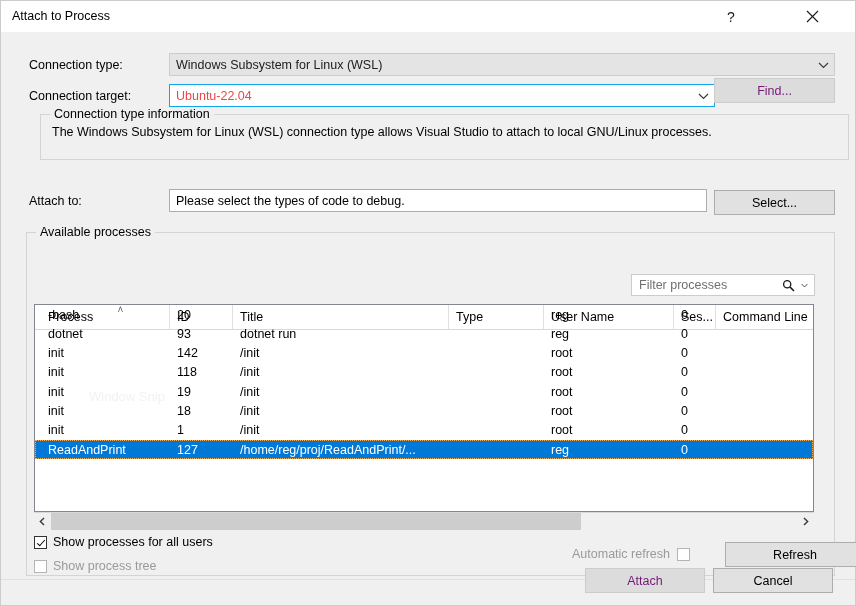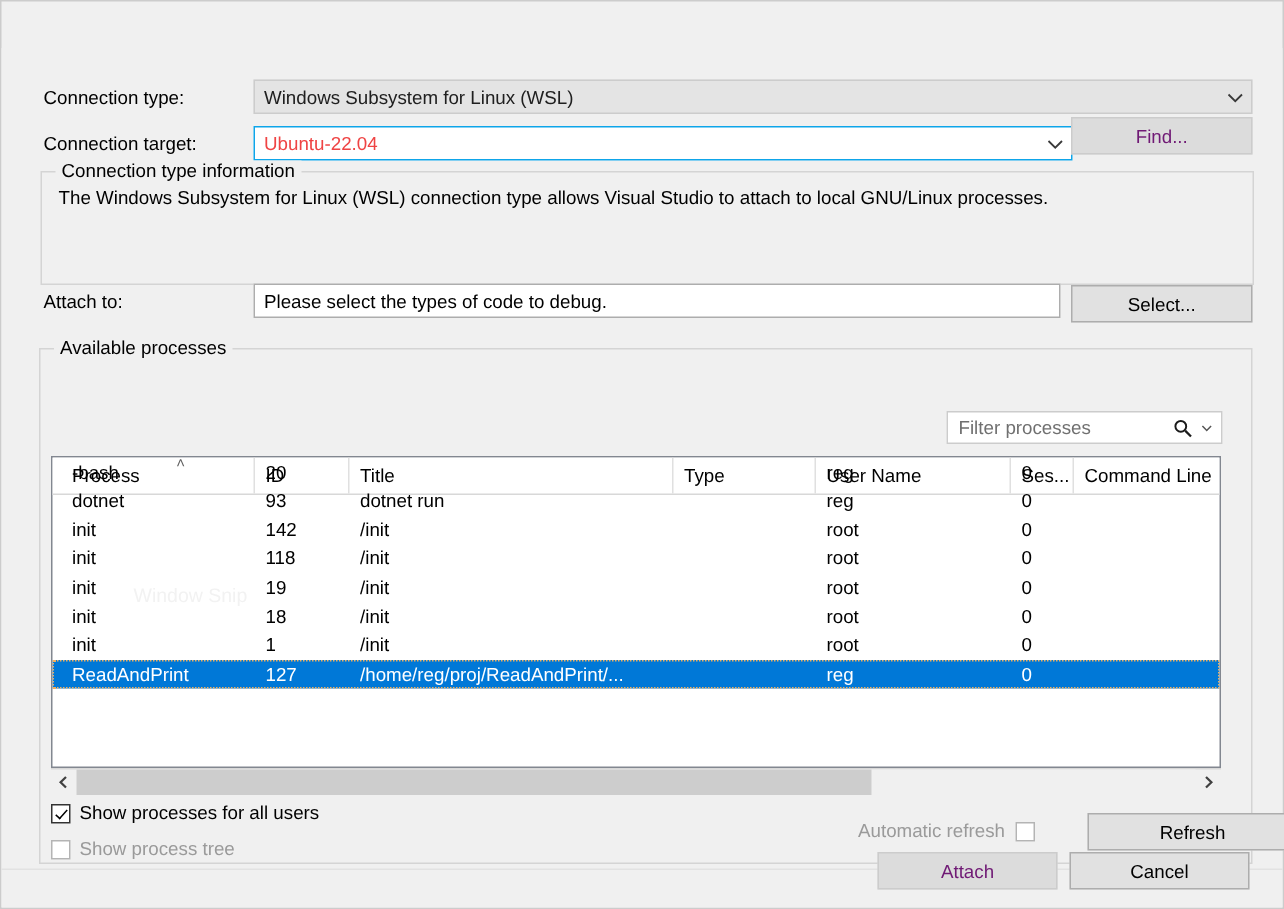--- a/index.html
+++ b/index.html
@@ -361,20 +361,34 @@
     white-space: nowrap;
     pointer-events: none;
     font-family: "Liberation Sans", sans-serif;
   }
 </style>
 </head>
 <body>
 
 <div id="dialog">
 
+  <div id="titlebar">
+    <div id="title-text">Attach to Process</div>
+
+    <div id="help-btn" class="caption-btn">
+      <span class="caption-glyph">?</span>
+    </div>
+
+    <div id="close-btn" class="caption-btn">
+      <svg width="13" height="13" viewBox="0 0 13 13">
+        <line x1="1" y1="1" x2="12" y2="12" stroke="#1a1a1a" stroke-width="1.1"></line>
+        <line x1="12" y1="1" x2="1" y2="12" stroke="#1a1a1a" stroke-width="1.1"></line>
+      </svg>
+    </div>
+  </div>
 
   <div id="content">
 
     <div class="field-label" style="left:28px; top:26px;">Connection type:</div>
 
     <div class="combo disabled" style="left:168px; top:21px; width:666px;">
       <span class="combo-value">Windows Subsystem for Linux (WSL)</span>
       <span class="combo-arrow">
         <svg width="11" height="8" viewBox="0 0 11 8">
           <polyline points="1,2 5.5,6.5 10,2" fill="none" stroke="#3a3a3a" stroke-width="1.2"></polyline>
@@ -388,21 +402,21 @@
       <span class="combo-value">Ubuntu-22.04</span>
       <span class="combo-arrow">
         <svg width="11" height="8" viewBox="0 0 11 8">
           <polyline points="1,2 5.5,6.5 10,2" fill="none" stroke="#3a3a3a" stroke-width="1.2"></polyline>
         </svg>
       </span>
     </div>
 
     <div class="button disabled" style="left:713px; top:46px; width:121px; height:25px;">Find...</div>
 
-    <div class="groupbox" style="left:26px; top:82px; width:809px; height:76px;">
+    <div class="groupbox" style="left:39px; top:82px; width:809px; height:46px;">
       <div class="groupbox-title">Connection type information</div>
       <div id="conn-info-text">The Windows Subsystem for Linux (WSL) connection type allows Visual Studio to attach to local GNU/Linux processes.</div>
     </div>
 
     <div class="field-label" style="left:28px; top:162px;">Attach to:</div>
 
     <div class="textbox" style="left:168px; top:157px; width:538px;">Please select the types of code to debug.</div>
 
     <div class="button" style="left:713px; top:158px; width:121px; height:25px;">Select...</div>
 

